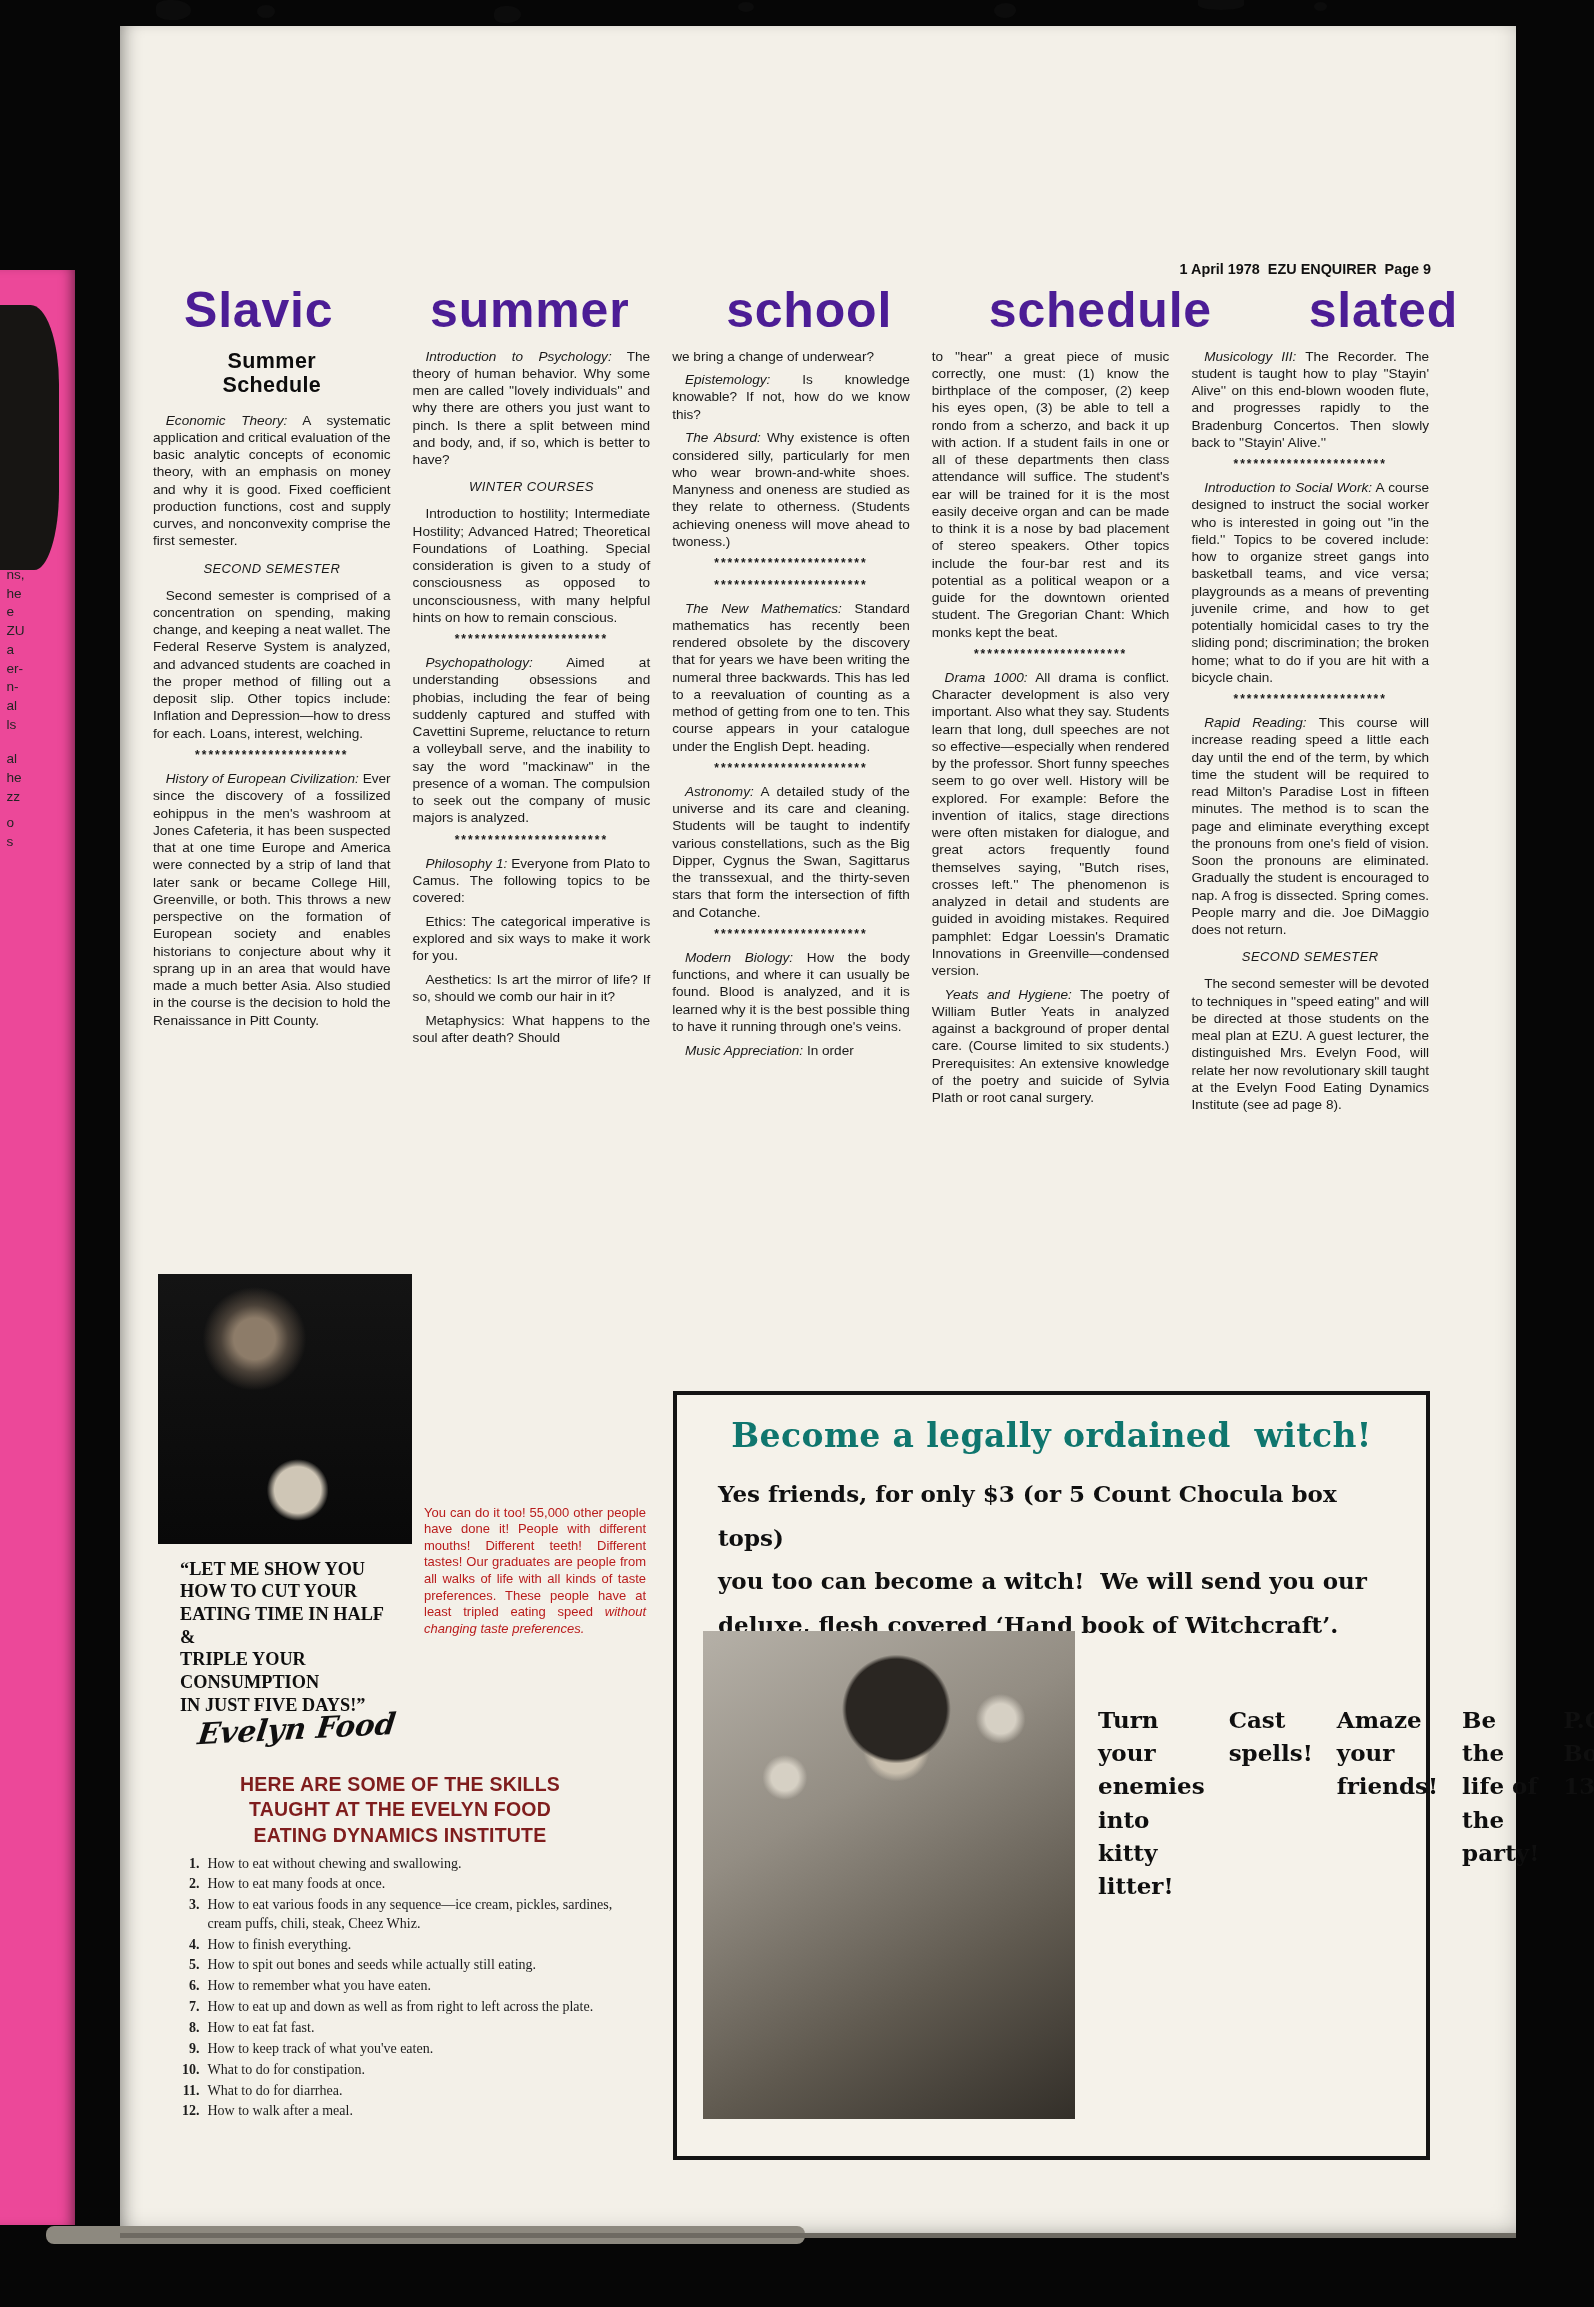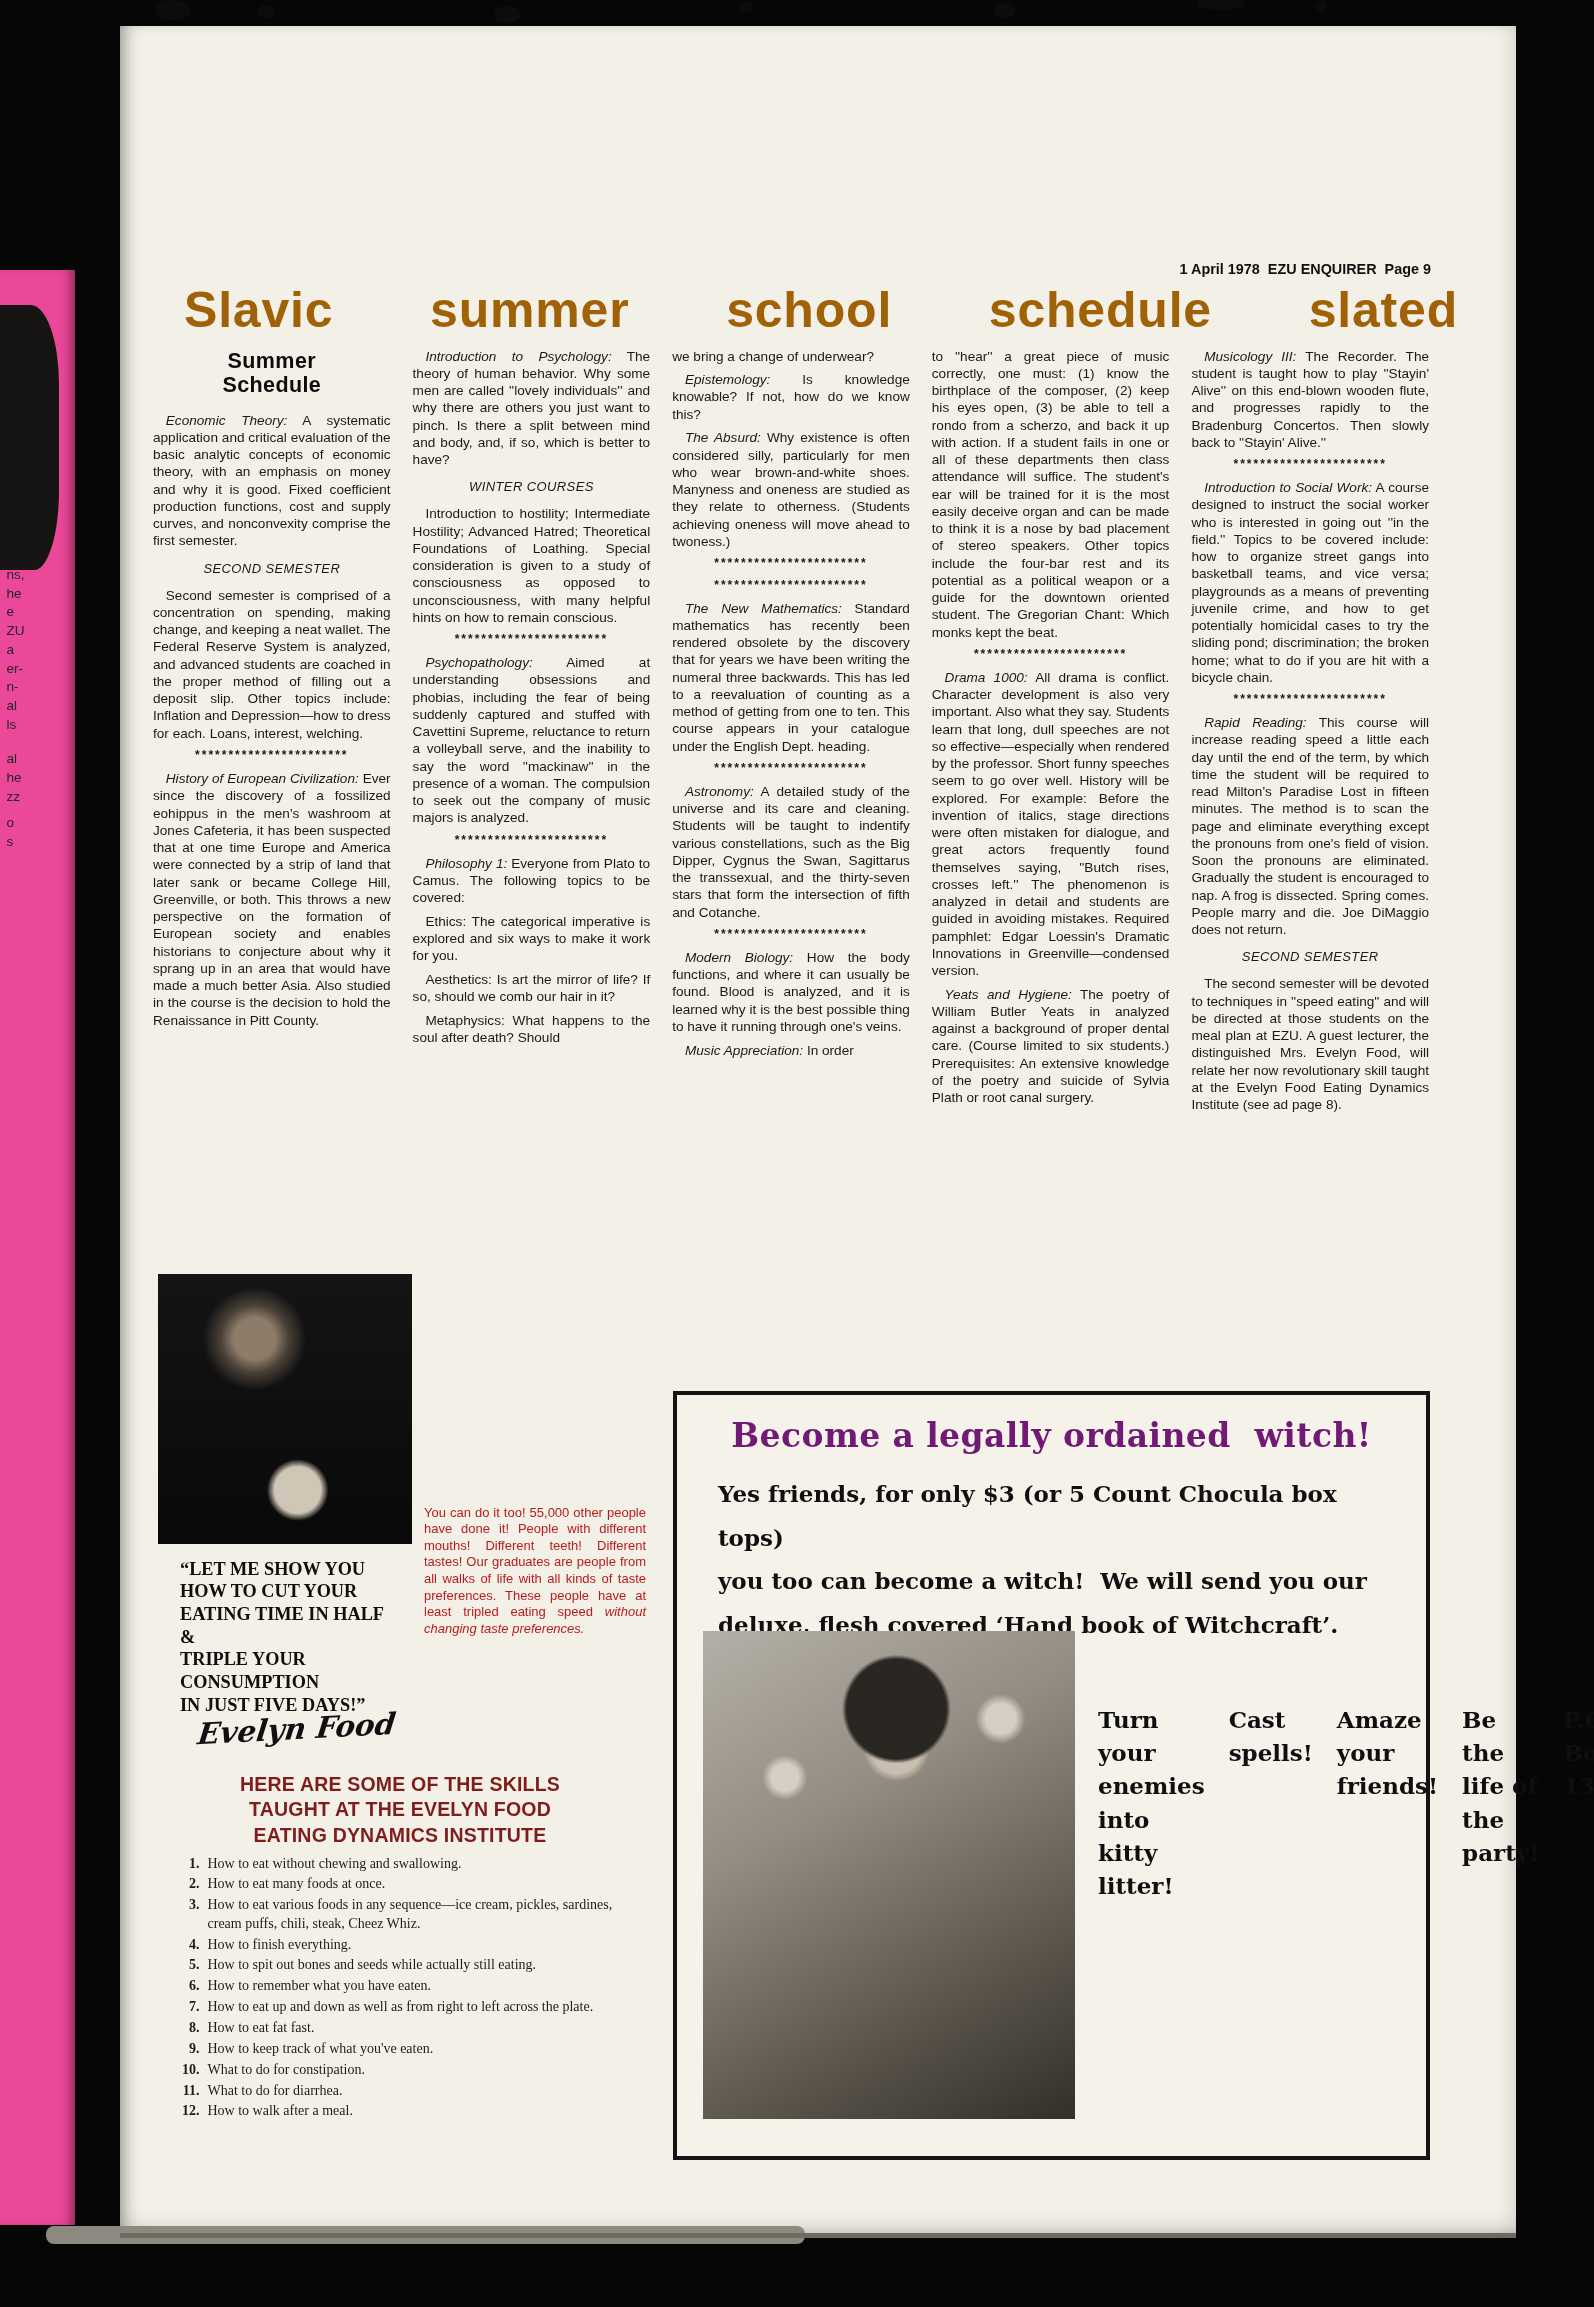--- a/index.html
+++ b/index.html
@@ -24,21 +24,21 @@
         box-shadow:inset -9.6px 0 12.8px -7.2px rgba(0,0,0,.55);}
   .edge-photo{position:absolute;left:0;top:35px;width:59px;height:265px;background:#171513;
               border-radius:0 48% 42% 0 / 0 30% 30% 0;}
   .edge-frags{position:absolute;left:6.4px;top:297px;display:flex;flex-direction:column;gap:2.4px;
               font-size:13.6px;line-height:1.2;color:#242424;}
   .edge-frags span:nth-child(10){margin-top:16px;}
   .edge-frags span:nth-child(13){margin-top:8px;}
   
   .masthead{position:absolute;top:235px;right:85px;font-size:14.4px;font-weight:bold;white-space:pre;color:#101010;}
   .headline{position:absolute;top:255px;left:64px;width:1274px;margin:0;display:flex;justify-content:space-between;
-            font-size:50px;font-weight:bold;letter-spacing:0.8px;color:#a16207;}
+            font-size:50px;font-weight:bold;letter-spacing:0.8px;color:#4c1d95;}
   
   .columns{position:absolute;top:322px;left:33px;width:1276px;display:grid;
            grid-template-columns:repeat(5,1fr);column-gap:22px;
            font-size:13.6px;line-height:1.27;color:#191919;text-align:justify;}
   .col-heading{font-weight:bold;font-size:21.5px;line-height:1.12;text-align:center;white-space:pre-line;
                margin:1.6px 0 14.4px;letter-spacing:0.4px;color:#0d0d0d;}
   .para{margin:0 0 6.4px;text-indent:12.8px;}
   .para.cont{text-indent:0;}
   .lead{font-style:italic;}
   .subhead{font-style:italic;text-align:center;font-size:13px;letter-spacing:0.4px;margin:11px 0 9.6px;}
@@ -62,21 +62,21 @@
                 font-size:19.5px;line-height:1.32;white-space:pre-line;letter-spacing:0.2px;color:#7f1d1d;}
   .evelyn-skills{position:absolute;left:17.5px;top:581px;width:467px;font-family:"Liberation Serif",serif;
                 font-size:14px;line-height:1.32;color:#1c1c1c;}
   .skill{display:flex;margin-bottom:2.4px;}
   .skill .n{flex:0 0 29px;text-align:right;padding-right:8px;font-weight:bold;}
   .skill .t{flex:1;}
   
   .ad-witch{position:absolute;left:553px;top:1365px;width:757px;height:769px;box-sizing:border-box;
             border:4px solid #141414;background:#f5f2ea;}
   .witch-headline{margin-top:21px;text-align:center;font-family:"DejaVu Serif",serif;font-weight:bold;
-            font-size:33px;letter-spacing:0.4px;white-space:pre-wrap;color:#701a75;}
+            font-size:33px;letter-spacing:0.4px;white-space:pre-wrap;color:#0f766e;}
   .witch-body{margin:17.5px 27px 0 41px;font-family:"DejaVu Serif",serif;font-weight:bold;font-size:23px;
             line-height:1.9;white-space:pre-wrap;color:#101010;}
   .witch-photo{position:absolute;left:25.5px;top:236px;width:372px;height:488px;
     background:
       radial-gradient(circle at 52% 16%, #2a2622 0 11%, rgba(0,0,0,0) 12%),
       radial-gradient(circle at 52% 24%, #c9bfae 0 6%, rgba(0,0,0,0) 8%),
       radial-gradient(circle at 22% 30%, #d6d0c4 0 3%, rgba(0,0,0,0) 5%),
       radial-gradient(circle at 80% 18%, #d6d0c4 0 3%, rgba(0,0,0,0) 5%),
       linear-gradient(150deg,#b5b0a7 0%,#938d83 35%,#5f594f 70%,#332f29 100%);}
   .witch-lines{position:absolute;left:421px;top:308px;width:313px;display:flex;flex-direction:row;gap:24px;

